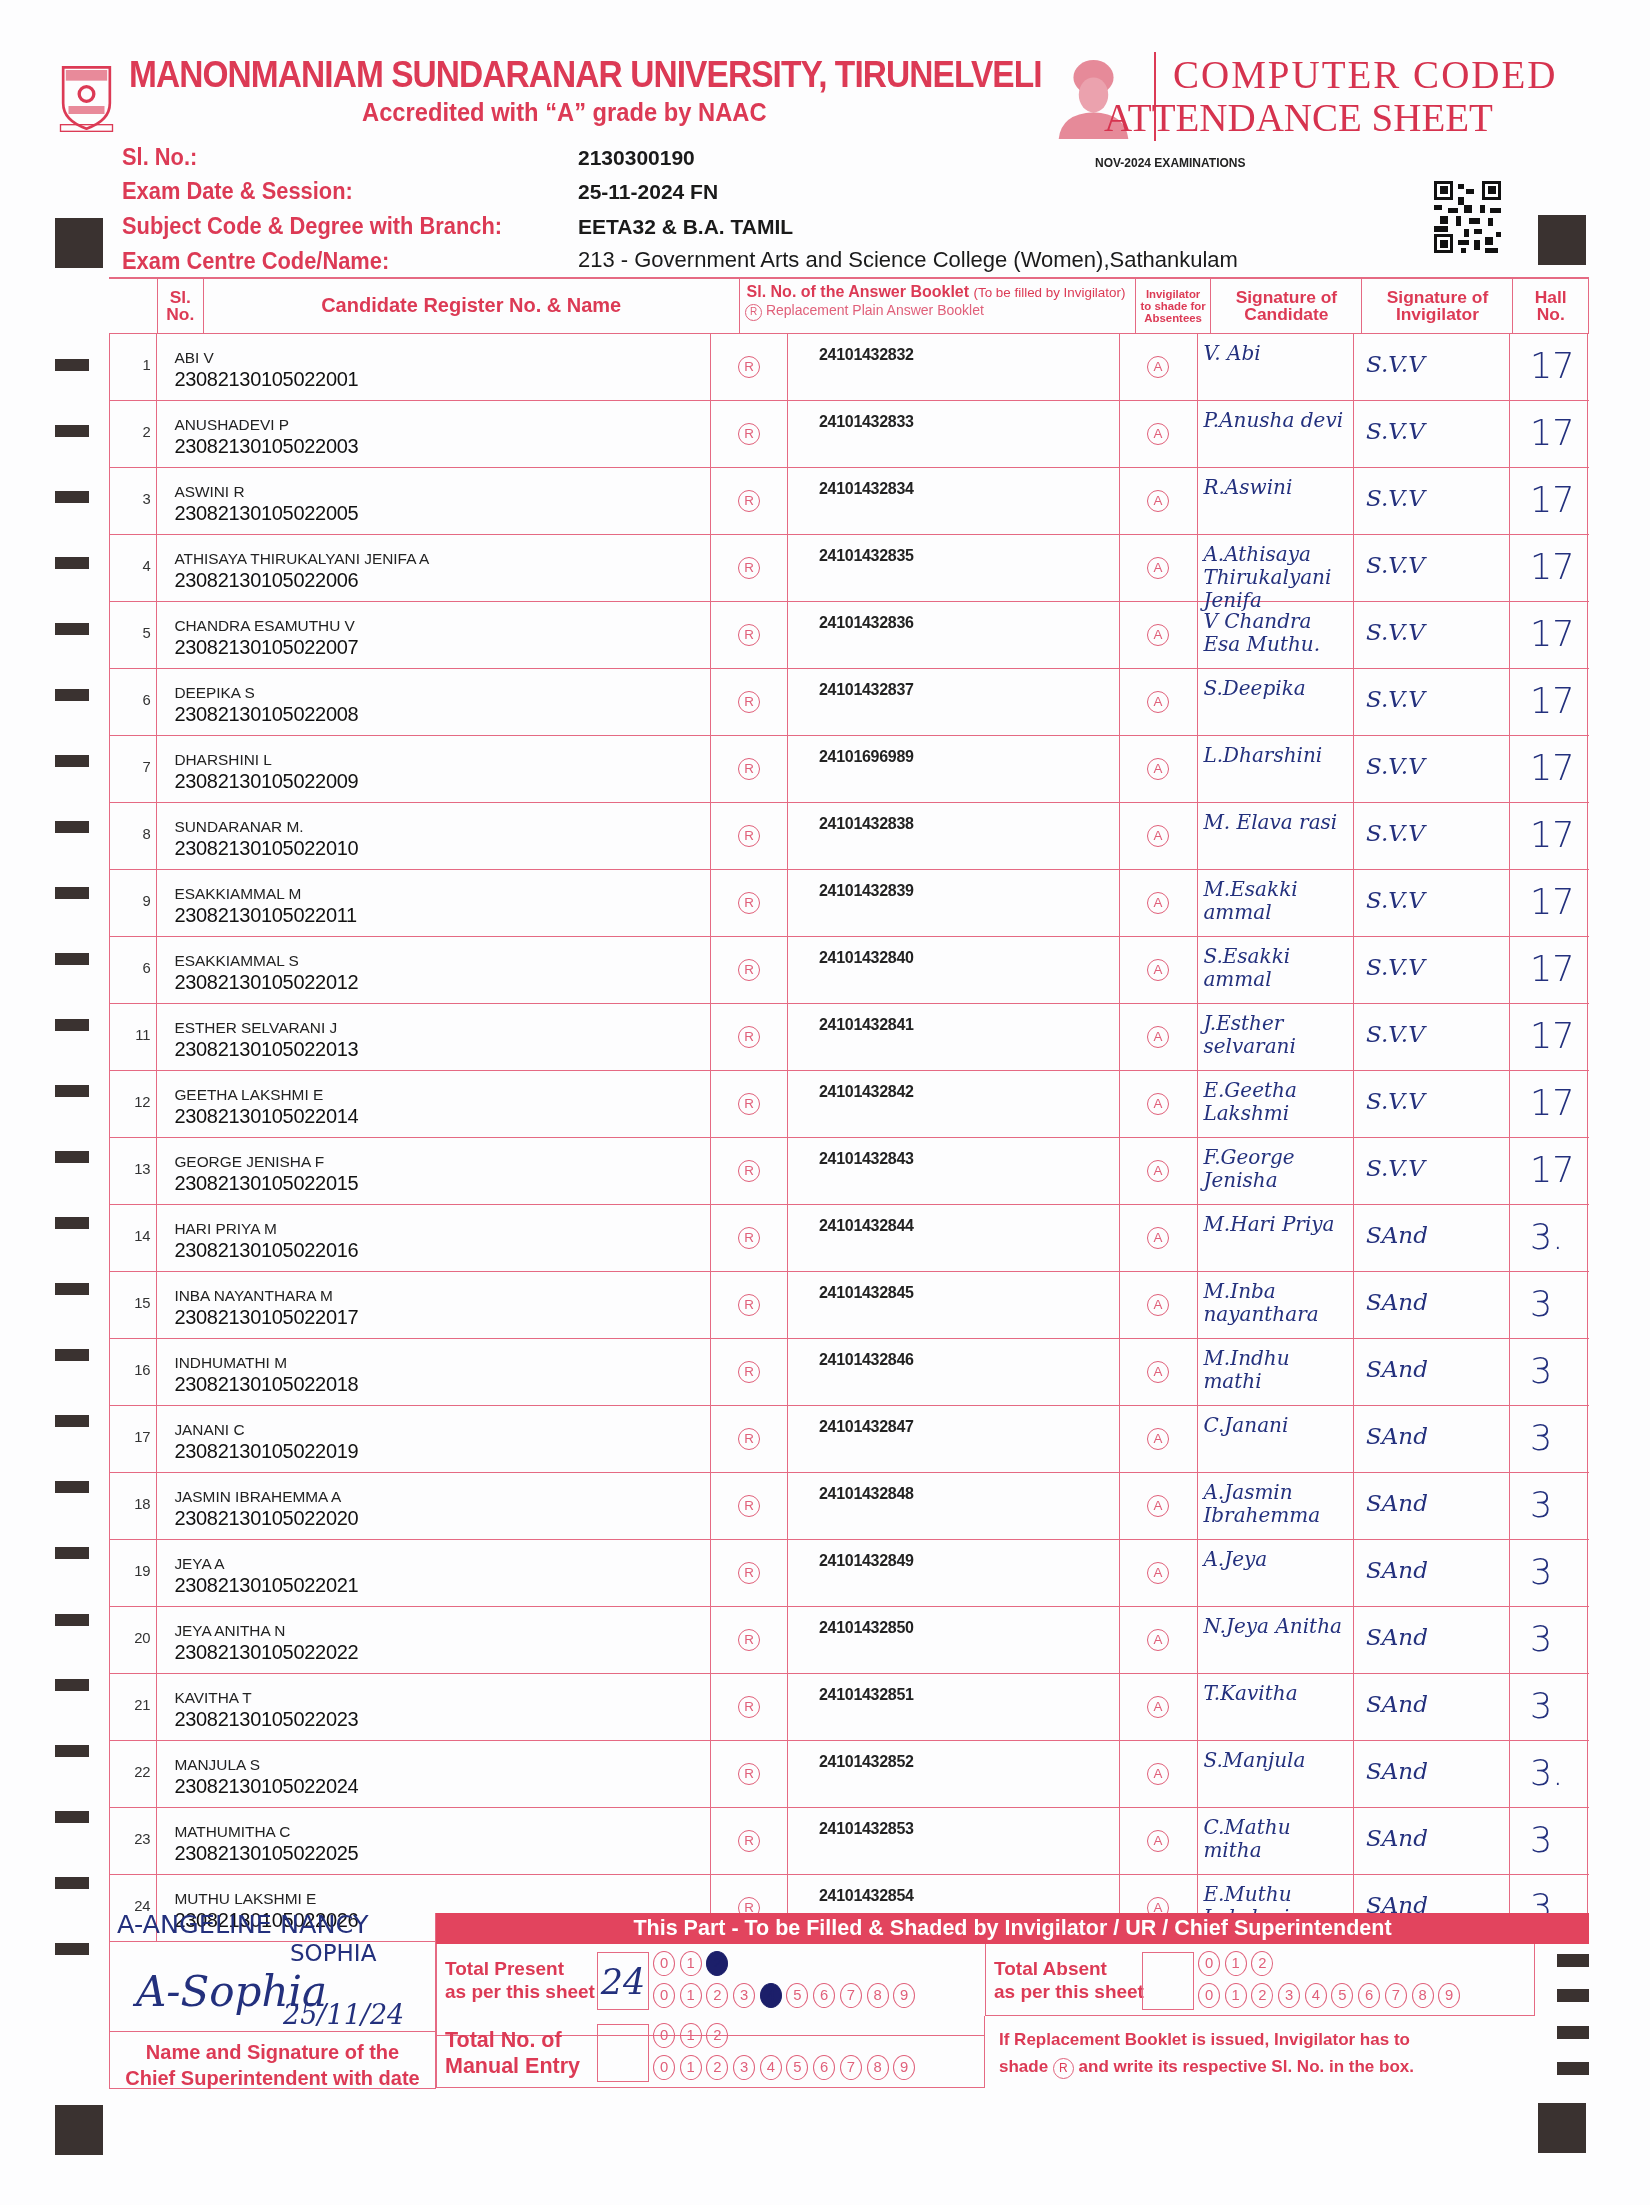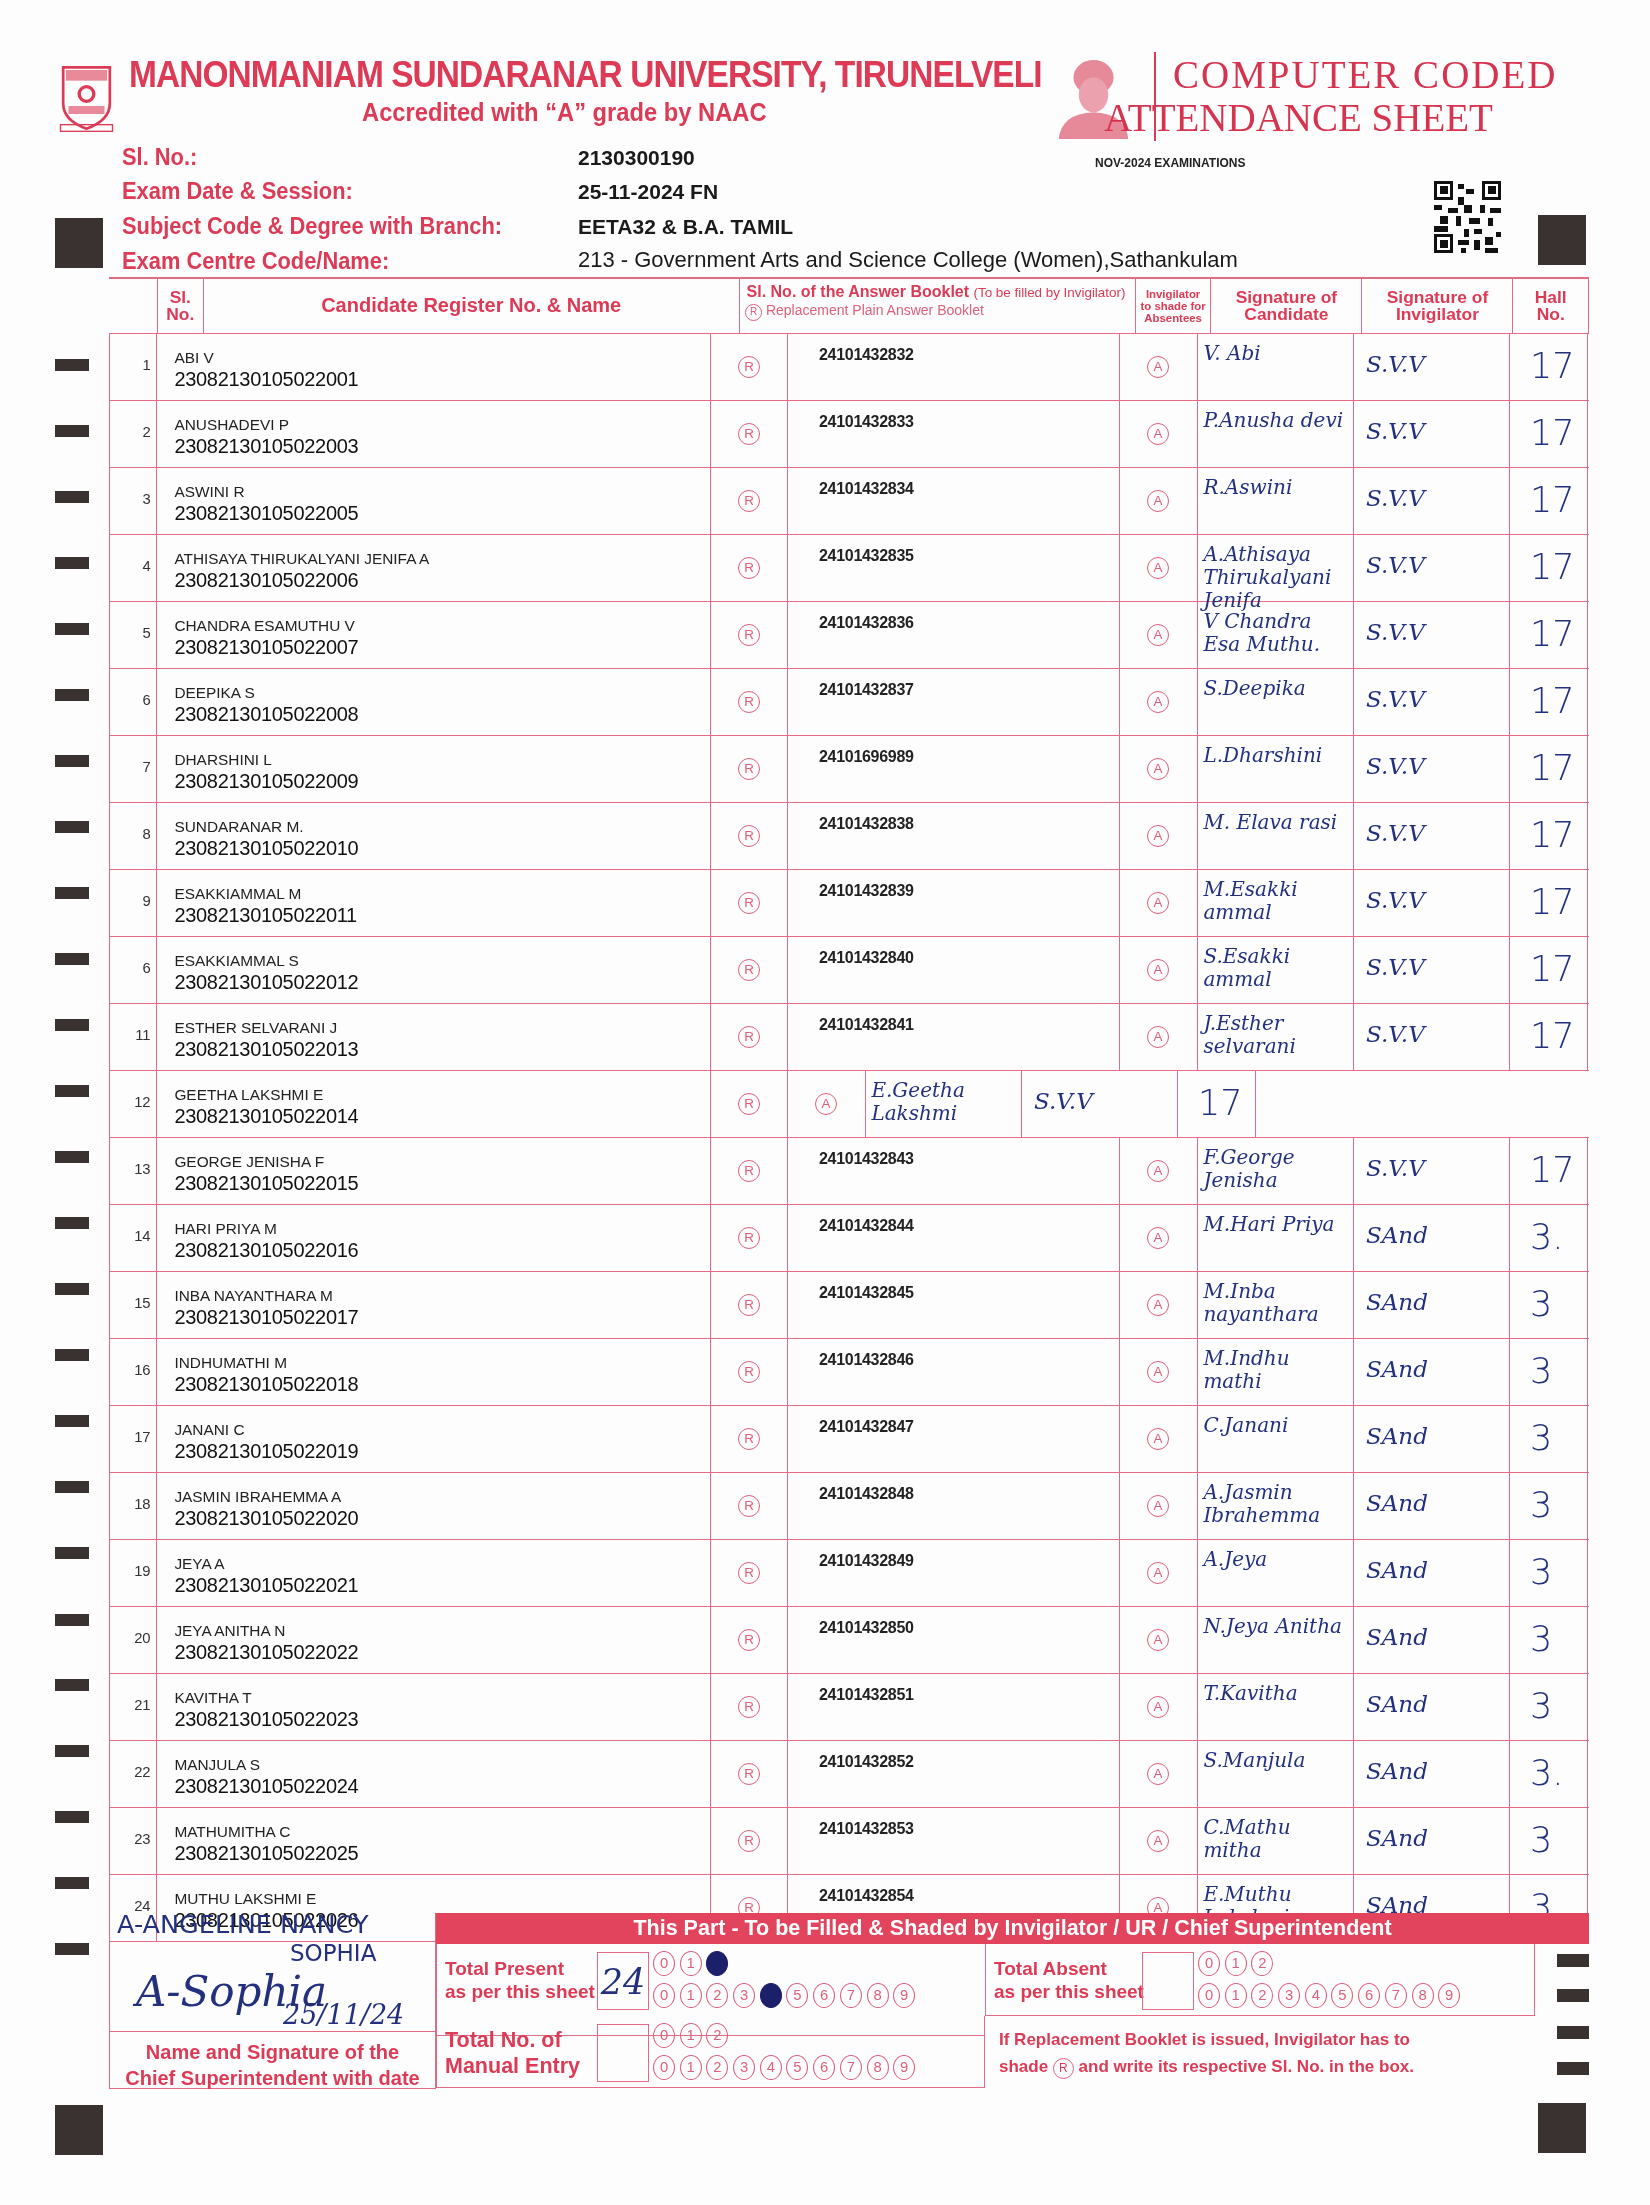--- a/index.html
+++ b/index.html
@@ -513,20 +513,23 @@
         <div class="tcell c-sl">
           <span class="sl-num">12</span>
         </div>
         <div class="tcell c-name">
           <span class="cand-name">GEETHA LAKSHMI E</span>
           <span class="cand-reg">23082130105022014</span>
         </div>
         <div class="tcell c-r">
           <span class="bubble r">R</span>
         </div>
+        <div class="tcell c-book">
+          <span class="booklet">24101432842</span>
+        </div>
         <div class="tcell c-abs">
           <span class="bubble a">A</span>
         </div>
         <div class="tcell c-sig">
           <span class="hand sig-cand" style="white-space: normal; width: 149px;">E.Geetha Lakshmi</span>
         </div>
         <div class="tcell c-inv">
           <span class="hand sig-inv">S.V.V</span>
         </div>
         <div class="tcell c-hall last">

